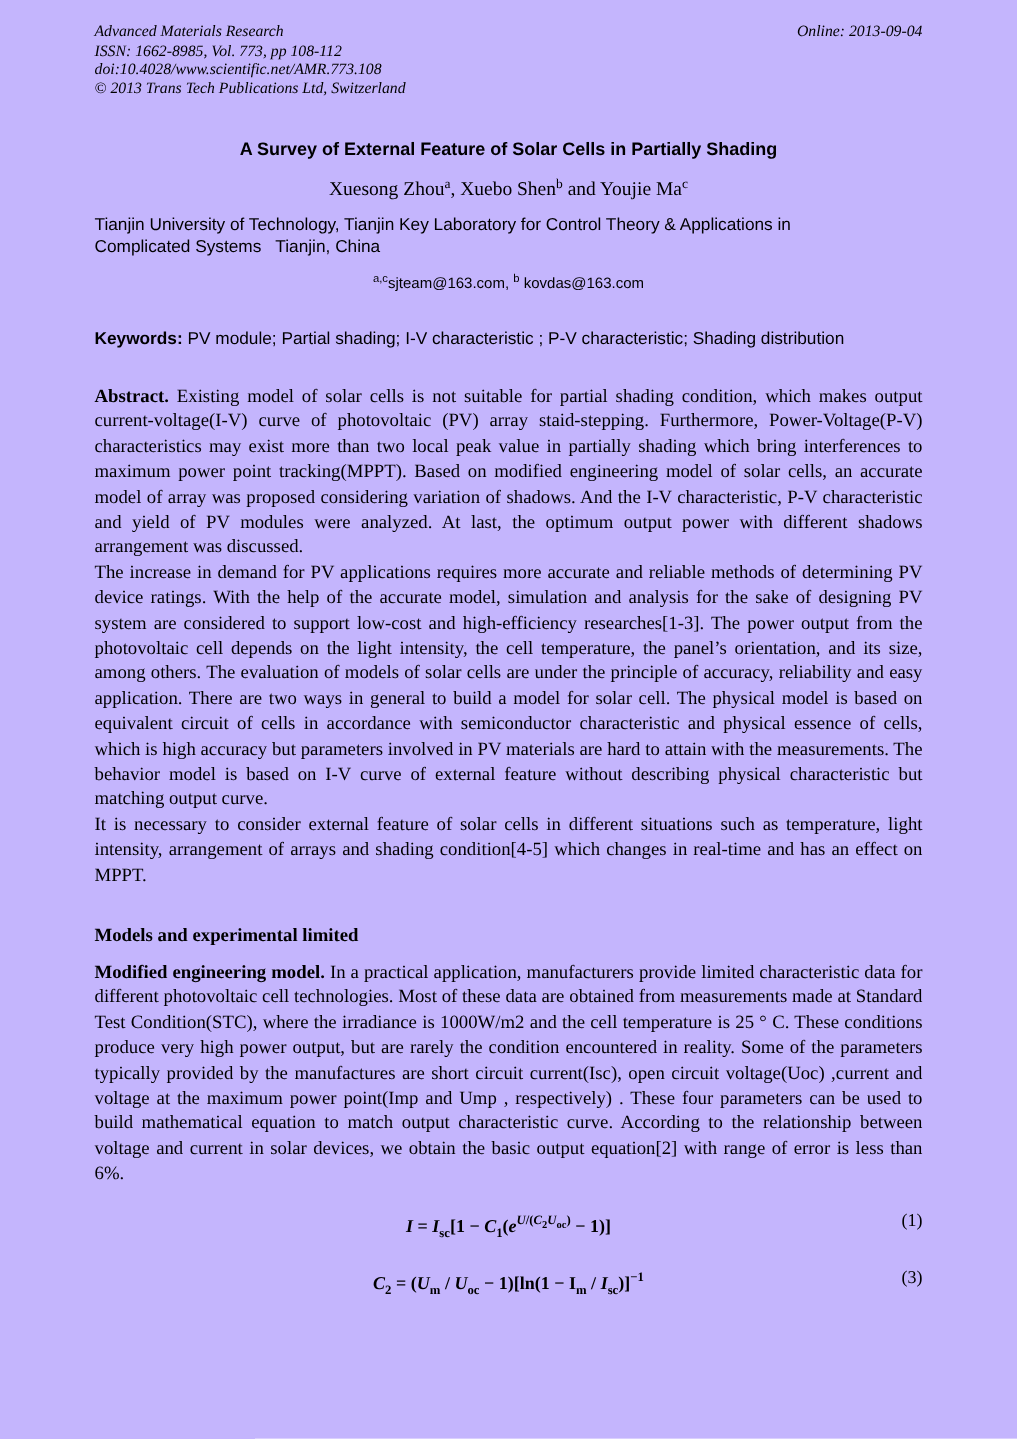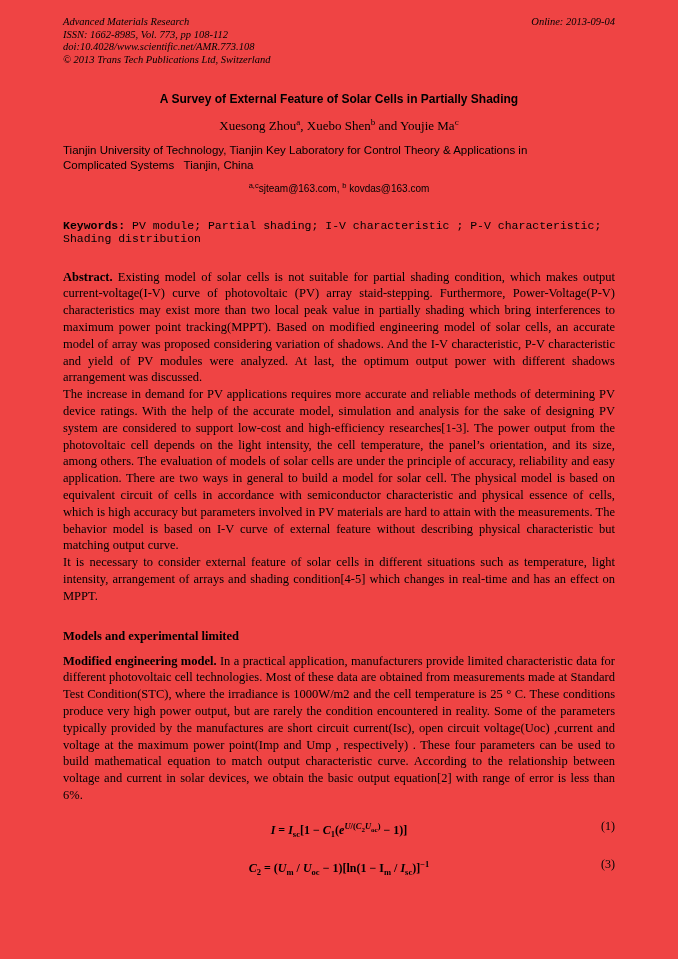--- a/index.html
+++ b/index.html
@@ -5,21 +5,21 @@
   html, body { margin: 0; padding: 0; background: #ffffff; }
   body {
     width: 678px; height: 959px; overflow: hidden;
     font-family: "Liberation Serif", serif;
     color: #000;
   }
   .page {
     box-sizing: border-box;
     width: 678px; height: 959px;
     padding: 16px 63px 0 63px;
-    background: #ef4444;
+    background: #c4b5fd;
   }
   
   .jheader {
     font-style: italic;
     font-size: 10.5px;
     line-height: 12.5px;
   }
   .jheader-row { display: flex; justify-content: space-between; }
   
   .title {
@@ -44,21 +44,21 @@
   }
   .emails {
     font-family: "Liberation Sans", sans-serif;
     font-size: 10px;
     text-align: center;
     margin-top: 8px;
   }
   .emails sup { font-size: 7.5px; }
   
   .keywords {
-    font-family: Liberation Mono, monospace;
+    font-family: Liberation Sans, sans-serif;
     font-size: 11.5px;
     margin-top: 24px;
   }
   .keywords .kw-label { font-weight: bold; }
   
   .para {
     font-size: 12.5px;
     line-height: 16.8px;
     text-align: justify;
     margin: 0;

